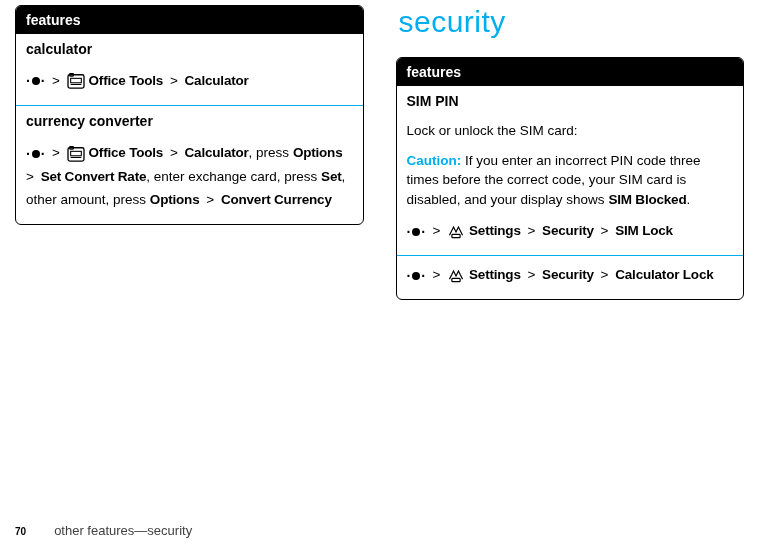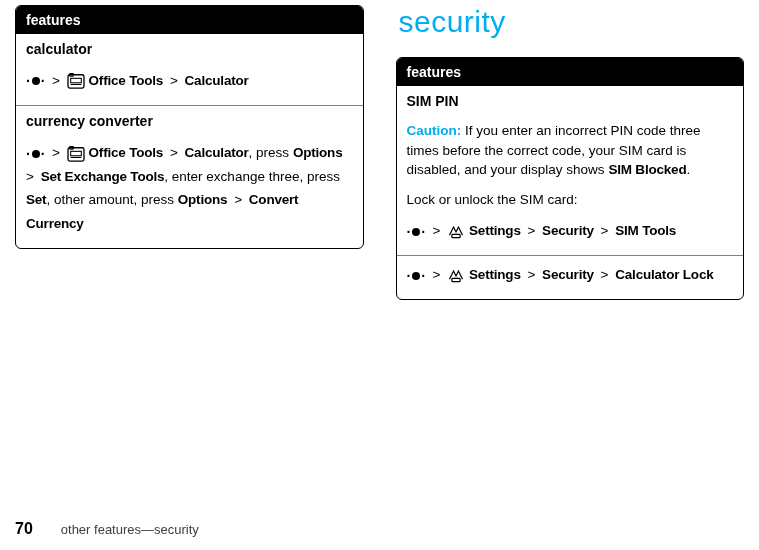--- a/index.html
+++ b/index.html
@@ -72,21 +72,21 @@
     .settings-icon svg, .office-icon svg { width: 18px; height: 16px; }
     .footer {
       position: absolute;
       bottom: 12px;
       left: 0;
       display: flex;
       align-items: baseline;
       gap: 28px;
       padding-left: 15px;
     }
-    .page-num { font-weight: bold; font-size: 16px; color: #000; font-family: "Arial Narrow", Arial, sans-serif; font-stretch: condensed; }
+    .page-num { font-weight: bold; font-size: 10px; color: #000; font-family: "Arial Narrow", Arial, sans-serif; font-stretch: condensed; }
     .footer-text { color: #404040; font-size: 13px; }
   </style>
 </head>
 <body>
 
 <div class="columns">
 
   <div class="col">
     <div class="feature-table">
       <div class="feature-header">features</div>
@@ -128,58 +128,58 @@
                 <rect x="4" y="6" width="12" height="5" fill="none" stroke="#000" stroke-width="1.2"></rect>
                 <line x1="4" y1="13" x2="16" y2="13" stroke="#000" stroke-width="1.2"></line>
               </svg>
           </span>
           <span class="condensed">Office Tools</span>
           <span class="sep">&gt;</span>
           <span class="condensed">Calculator</span><span>, press</span>
           <span class="condensed">Options</span>
           <br>
           <span class="sep" style="margin-left:0">&gt;</span>
-          <span class="condensed">Set Exchange Tools</span><span>, enter exchange three, press</span>
+          <span class="condensed">Set Convert Rate</span><span>, enter exchange card, press</span>
           <span class="condensed">Set</span><span>, other amount, press</span>
           <span class="condensed">Options</span>
           <span class="sep">&gt;</span>
           <span class="condensed">Convert Currency</span>
         </div>
       </div>
     </div>
   </div>
 
   <div class="col">
     <h1 class="section-title">security</h1>
 
     <div class="feature-table">
       <div class="feature-header">features</div>
 
       <div class="feature-row">
         <div class="row-title">SIM PIN</div>
+        <p class="body-text">Lock or unlock the SIM card:</p>
         <p class="body-text">
           <span class="caution">Caution:</span><span> If you enter an incorrect PIN code three times before the correct code, your SIM card is disabled, and your display shows </span><span class="condensed">SIM Blocked</span><span>.</span>
         </p>
-        <p class="body-text">Lock or unlock the SIM card:</p>
         <div class="path-line">
           <span class="dot-icon">
               <span class="center"></span>
             </span>
           <span class="sep">&gt;</span>
           <span class="settings-icon">
             <svg viewBox="0 0 22 18">
                 <path d="M3 13 L8 3 L11 9 L14 3 L19 13" fill="none" stroke="#000" stroke-width="1.5"></path>
                 <rect x="6" y="12" width="10" height="4" rx="1" fill="none" stroke="#000" stroke-width="1.5"></rect>
               </svg>
           </span>
           <span class="condensed">Settings</span>
           <span class="sep">&gt;</span>
           <span class="condensed">Security</span>
           <span class="sep">&gt;</span>
-          <span class="condensed">SIM Tools</span>
+          <span class="condensed">SIM Lock</span>
         </div>
       </div>
 
       <div class="divider"></div>
 
       <div class="feature-row">
         <div class="path-line">
           <span class="dot-icon">
               <span class="center"></span>
             </span>

